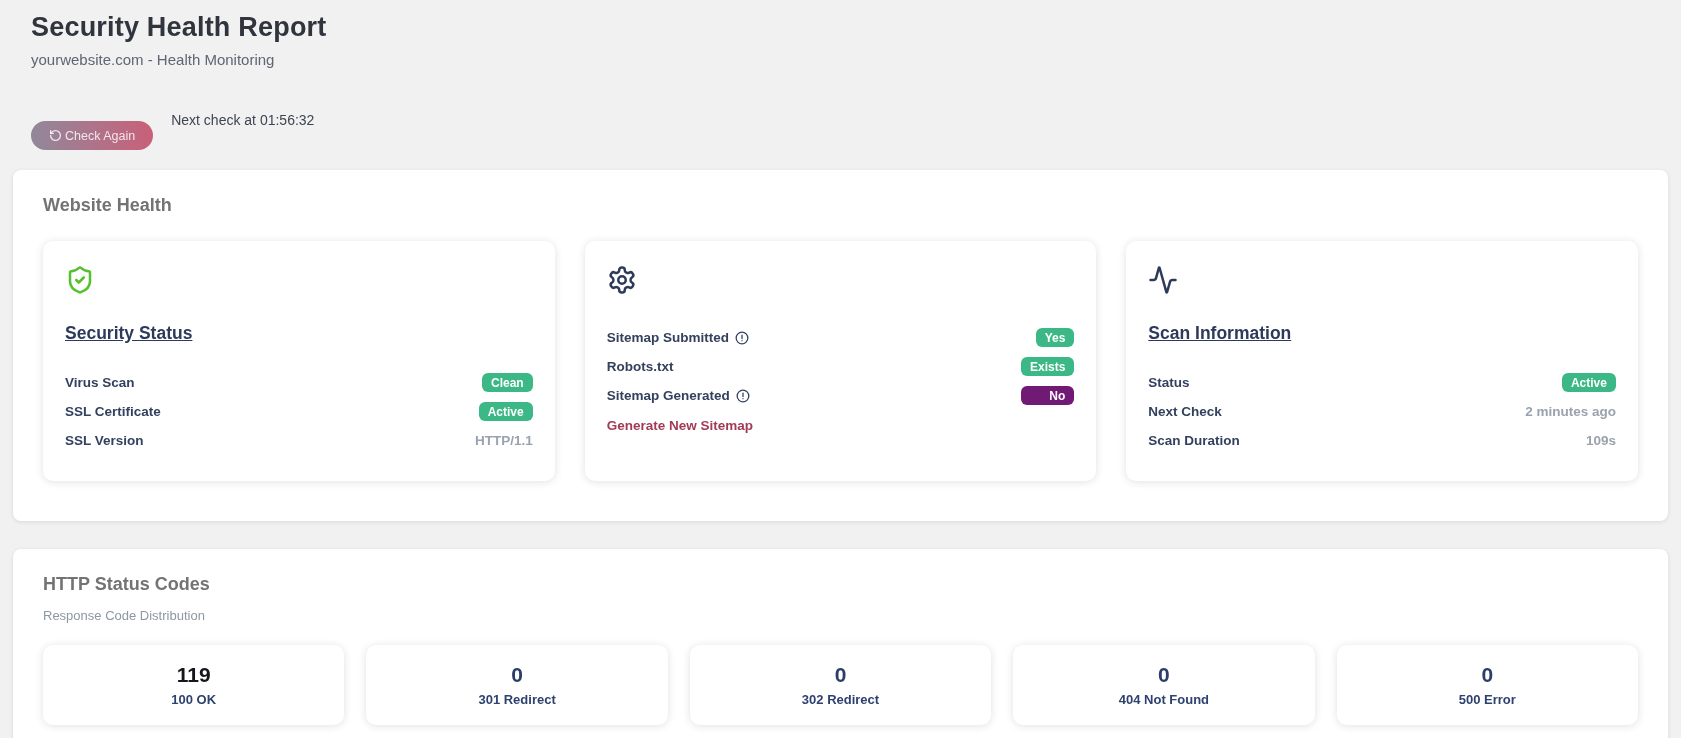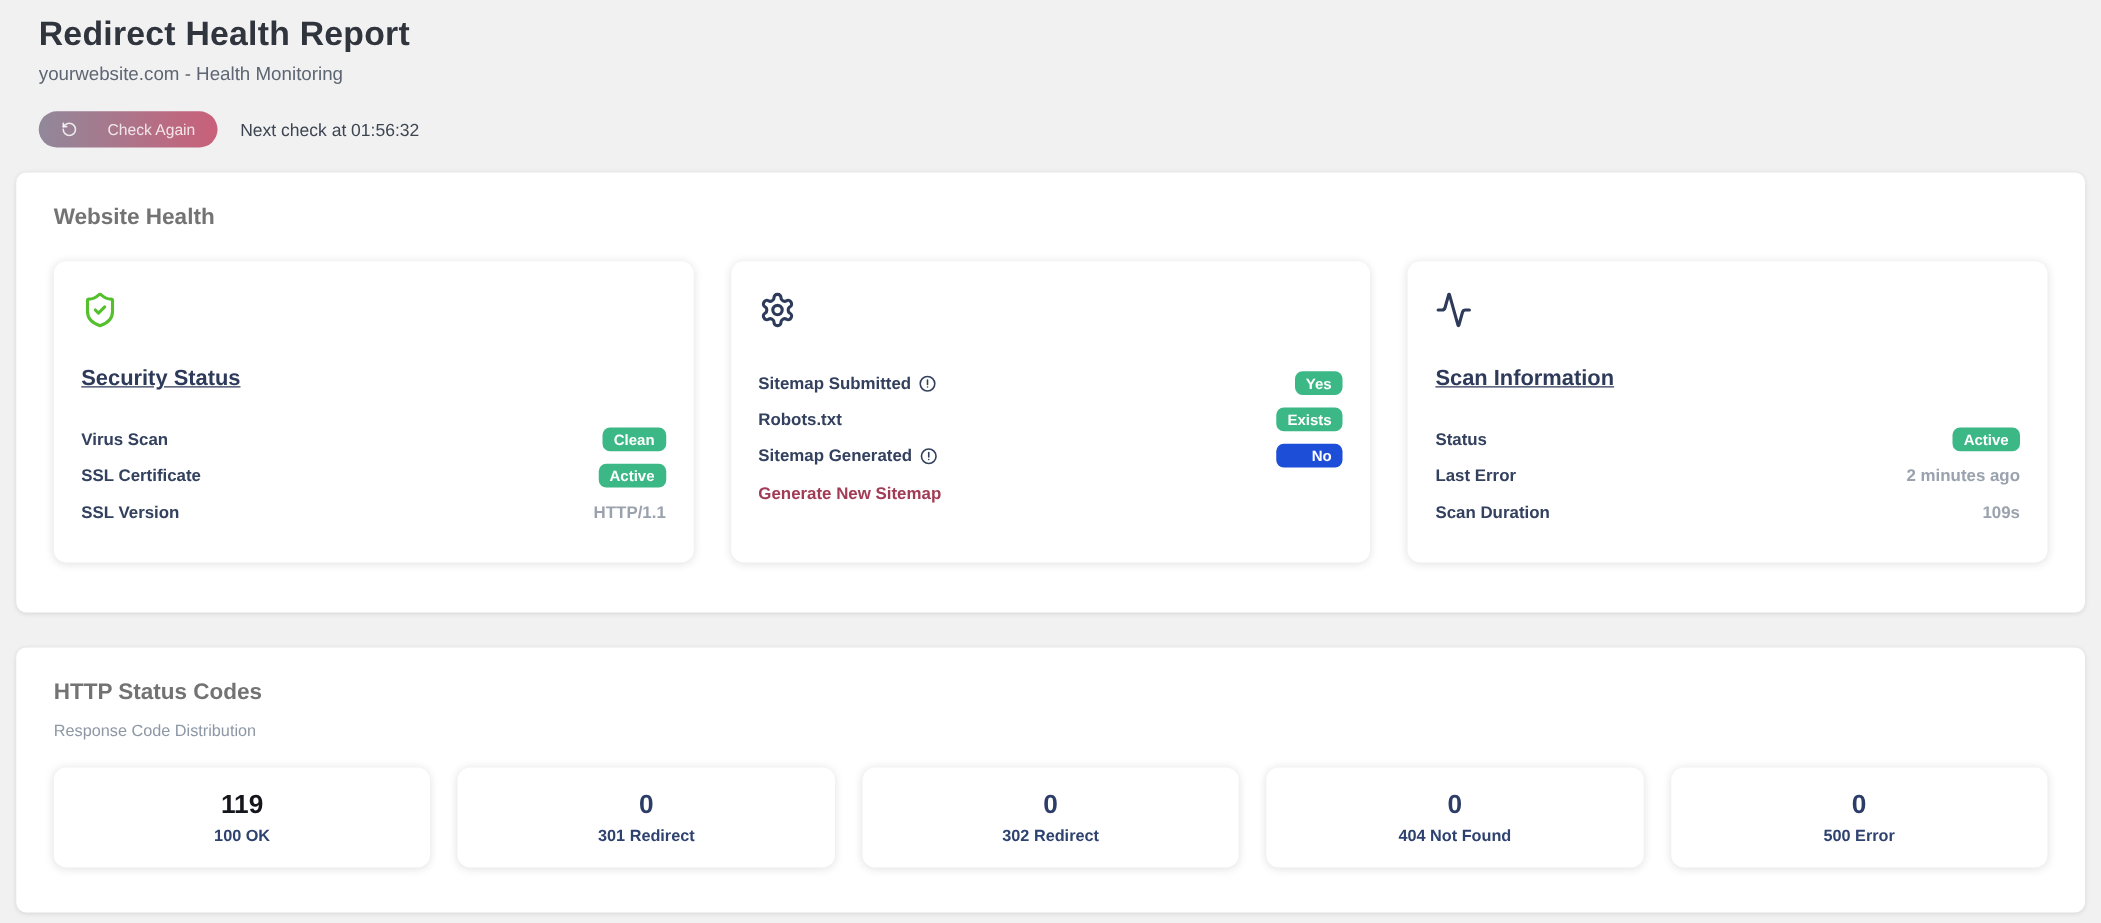--- a/index.html
+++ b/index.html
@@ -8,27 +8,28 @@
     background: #f1f1f2;
     font-family: "Liberation Sans", sans-serif;
     overflow: hidden;
   }
   
   .page-header { padding: 12px 31px 0 31px; }
   .page-title { font-size: 27px; font-weight: 700; color: #30353d; letter-spacing: .2px; }
   .page-subtitle { margin-top: 8px; font-size: 15px; color: #5d6672; }
   .controls-row { margin-top: 21px; display: flex; align-items: center; }
   .check-again-btn {
-    display: inline-flex; align-items: center; gap: 24px;
+    display: inline-flex; align-items: center; gap: 3px;
     height: 29px; padding: 0 18px;
     border: none; border-radius: 15px;
     background: linear-gradient(90deg, #91889a 0%, #c96079 100%);
     color: rgba(255,255,255,.82);
     font-size: 12.5px; font-weight: 400; font-family: inherit;
     cursor: pointer;
+    margin-top: 32px;
   }
   .check-again-btn svg { display: block; }
   .next-check { margin-left: 18px; font-size: 14px; color: #3d4550; }
 
   
   .panel {
     margin: 0 13px; background: #ffffff; border-radius: 8px;
     box-shadow: 0 1px 4px rgba(0,0,0,.10);
   }
   .panel-health { margin-top: 20px; padding: 25px 30px 40px 30px; }
@@ -56,21 +57,21 @@
   .row-label {
     display: inline-flex; align-items: center; gap: 6px;
     font-size: 13.5px; font-weight: 700; color: #33415f;
   }
   .row-value-text { font-size: 13.5px; font-weight: 700; color: #9aa2ae; }
   .badge {
     display: inline-block; padding: 4px 9px 3px 9px; border-radius: 6px;
     font-size: 12px; font-weight: 700; color: #ffffff; line-height: 1;
   }
   .badge-green { background: #3bb886; }
-  .badge-amber { background: #1d4ed8; padding-left: 28px; }
+  .badge-amber { background: #701a75; padding-left: 28px; }
   .card-link {
     display: inline-block; margin-top: 8px;
     font-size: 13.5px; font-weight: 700; color: #a23b55;
     text-decoration: none; cursor: pointer;
   }
   .info-icon { display: inline-block; cursor: pointer; line-height: 0; }
 
   
   .stats-grid {
     margin-top: 22px;
@@ -83,21 +84,21 @@
     gap: 5px;
   }
   .stat-value { font-size: 21px; font-weight: 700; color: #2c3d68; }
   .stat-value.dark { color: #15161c; }
   .stat-label { font-size: 13px; font-weight: 700; color: #2e4270; }
 </style>
 </head>
 <body>
 
 <div class="page-header">
-  <div class="page-title">Redirect Health Report</div>
+  <div class="page-title">Security Health Report</div>
   <div class="page-subtitle">yourwebsite.com - Health Monitoring</div>
   <div class="controls-row">
     <button class="check-again-btn">
       <span class="info-icon">
         <svg width="13" height="13" viewBox="0 0 24 24" fill="none" stroke="rgba(255,255,255,.82)" stroke-width="2.4" stroke-linecap="round" stroke-linejoin="round">
           <path d="M3 12a9 9 0 1 0 9-9 9.75 9.75 0 0 0-6.74 2.74L3 8"></path>
           <path d="M3 3v5h5"></path>
         </svg>
       </span>
       <span>Check Again</span>
@@ -183,21 +184,21 @@
           <path d="M22 12h-2.48a2 2 0 0 0-1.93 1.46l-2.35 8.36a.25.25 0 0 1-.48 0L9.24 2.18a.25.25 0 0 0-.48 0l-2.35 8.36A2 2 0 0 1 4.48 12H2"></path>
         </svg>
       </span>
       <div class="card-title">Scan Information</div>
       <div class="card-rows">
         <div class="card-row">
           <span class="row-label">Status</span>
           <span class="badge badge-green">Active</span>
         </div>
         <div class="card-row">
-          <span class="row-label">Last Error</span>
+          <span class="row-label">Next Check</span>
           <span class="row-value-text">2 minutes ago</span>
         </div>
         <div class="card-row">
           <span class="row-label">Scan Duration</span>
           <span class="row-value-text">109s</span>
         </div>
       </div>
     </div>
 
   </div>

